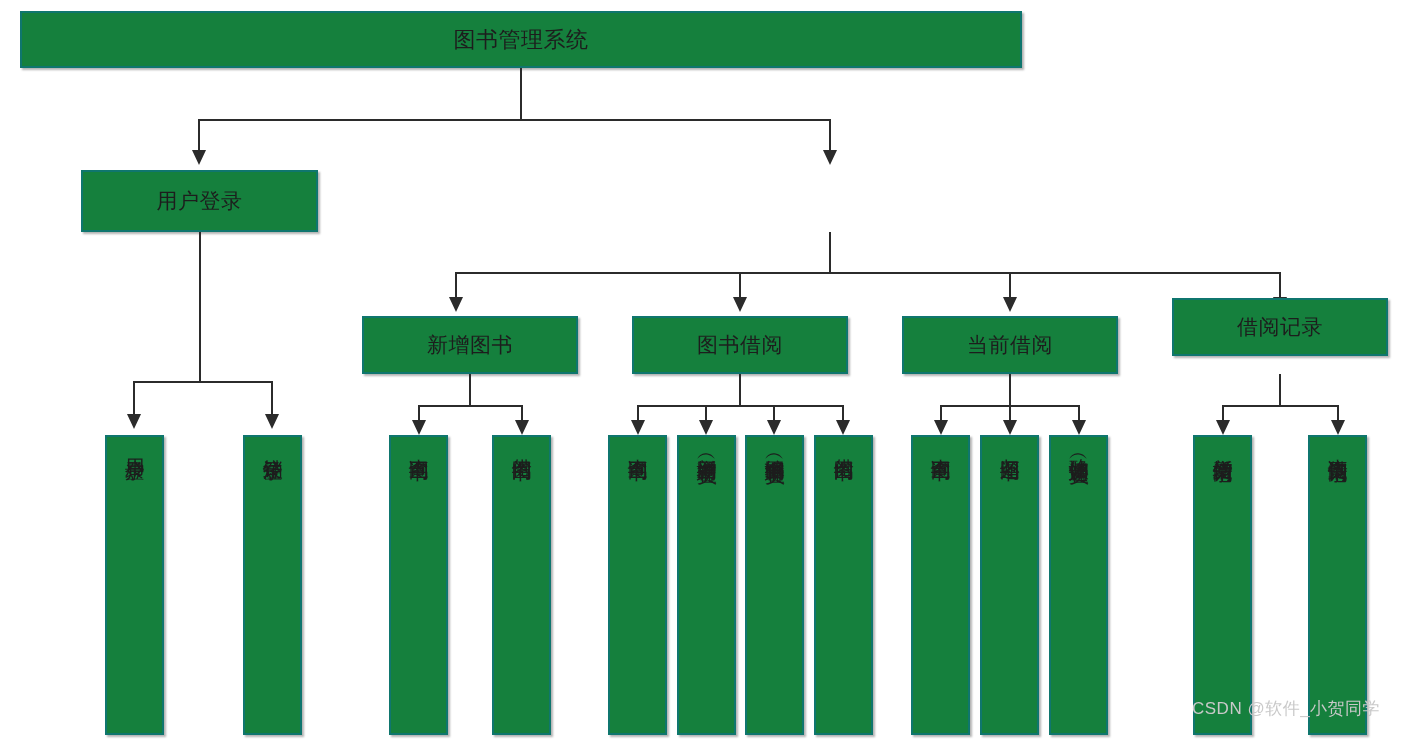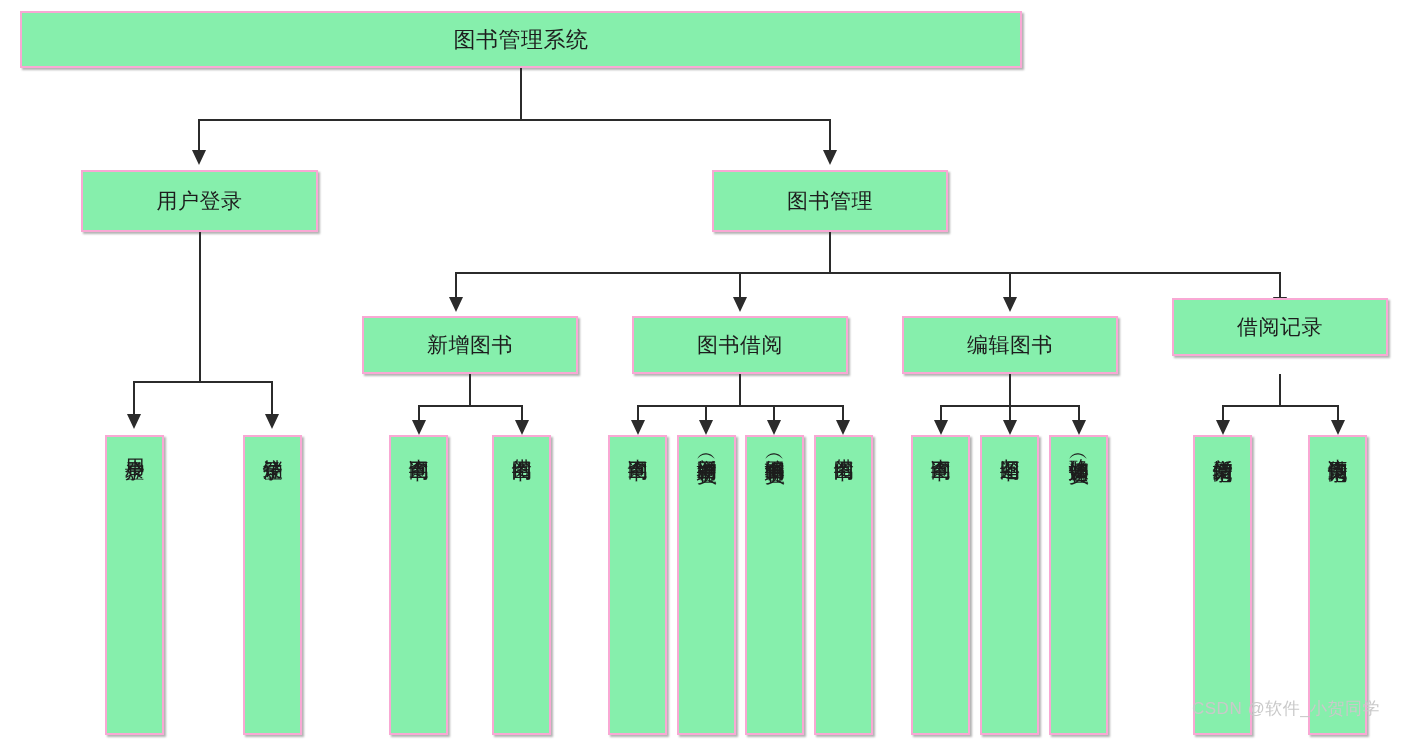--- a/index.html
+++ b/index.html
@@ -14,22 +14,22 @@
     position: relative;
     width: 1405px;
     height: 747px;
     background: #ffffff;
     overflow: hidden;
   }
   
   .node {
     position: absolute;
     box-sizing: border-box;
-    background: #86efac;
-    border: 2px solid #f9a8d4;
+    background: #15803d;
+    border: 2px solid #0f766e;
     box-shadow: 2px 2px 2px rgba(0,0,0,0.30);
     display: flex;
     align-items: center;
     justify-content: center;
     color: #1d1d1d;
   }
   .node .label {
     display: block;
     text-align: center;
     line-height: 1.25;
@@ -95,23 +95,20 @@
   <div class="seg h" style="left:198px; top:119px; width:632px;"></div>
   <div class="seg v" style="left:198px; top:119px; height:32px;"></div>
   <div class="arrow" style="left:192px; top:150px;"></div>
   <div class="seg v" style="left:829px; top:119px; height:32px;"></div>
   <div class="arrow" style="left:823px; top:150px;"></div>
 
   <div class="node horiz" id="user-login" style="left:81px; top:170px; width:237px; height:62px;">
     <span class="label">用户登录</span>
   </div>
 
-  <div class="node horiz" id="book-management" style="left:712px; top:170px; width:236px; height:62px;">
-    <span class="label">图书管理</span>
-  </div>
 
   <div class="seg v" style="left:199px; top:232px; height:150px;"></div>
   <div class="seg h" style="left:133px; top:381px; width:139px;"></div>
   <div class="seg v" style="left:133px; top:381px; height:34px;"></div>
   <div class="arrow" style="left:127px; top:414px;"></div>
   <div class="seg v" style="left:271px; top:381px; height:34px;"></div>
   <div class="arrow" style="left:265px; top:414px;"></div>
 
   <div class="seg v" style="left:829px; top:232px; height:41px;"></div>
   <div class="seg h" style="left:455px; top:272px; width:826px;"></div>
@@ -130,21 +127,21 @@
 
   <div class="node horiz" id="new-book-recommend" style="left:362px; top:316px; width:216px; height:58px;">
     <span class="label">新增图书</span>
   </div>
 
   <div class="node horiz" id="book-borrow" style="left:632px; top:316px; width:216px; height:58px;justify-content:center;">
     <span class="label">图书借阅</span>
   </div>
 
   <div class="node horiz" id="current-borrow" style="left:902px; top:316px; width:216px; height:58px;">
-    <span class="label">编辑图书</span>
+    <span class="label">当前借阅</span>
   </div>
 
   <div class="node horiz" id="borrow-record" style="left:1172px; top:298px; width:216px; height:58px;">
     <span class="label">借阅记录</span>
   </div>
 
   <div class="seg v" style="left:469px; top:374px; height:32px;"></div>
   <div class="seg h" style="left:418px; top:405px; width:104px;"></div>
   <div class="seg v" style="left:418px; top:405px; height:16px;"></div>
   <div class="arrow" style="left:412px; top:420px;"></div>

